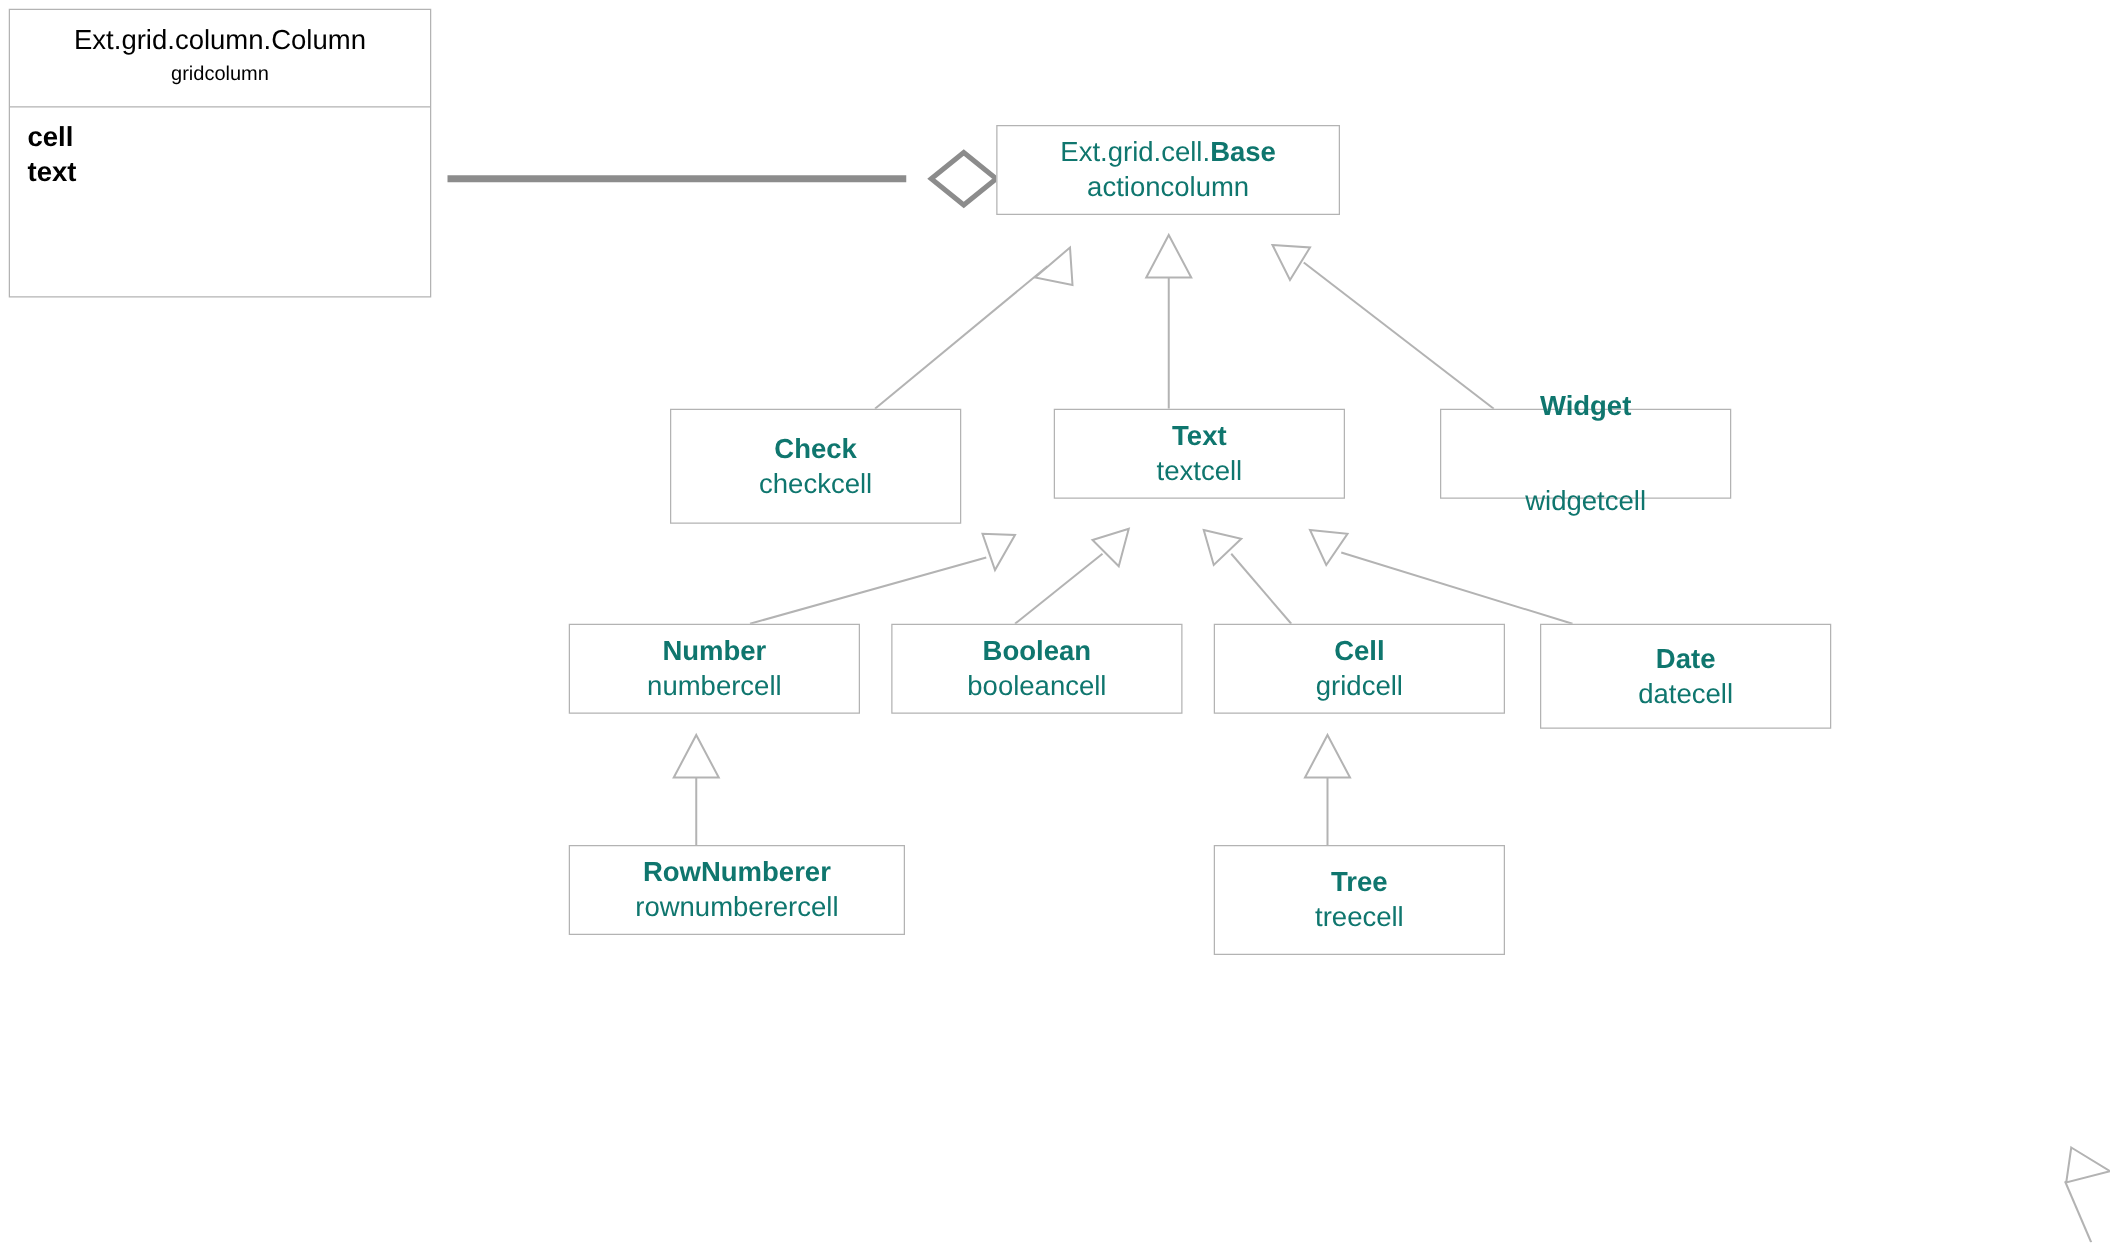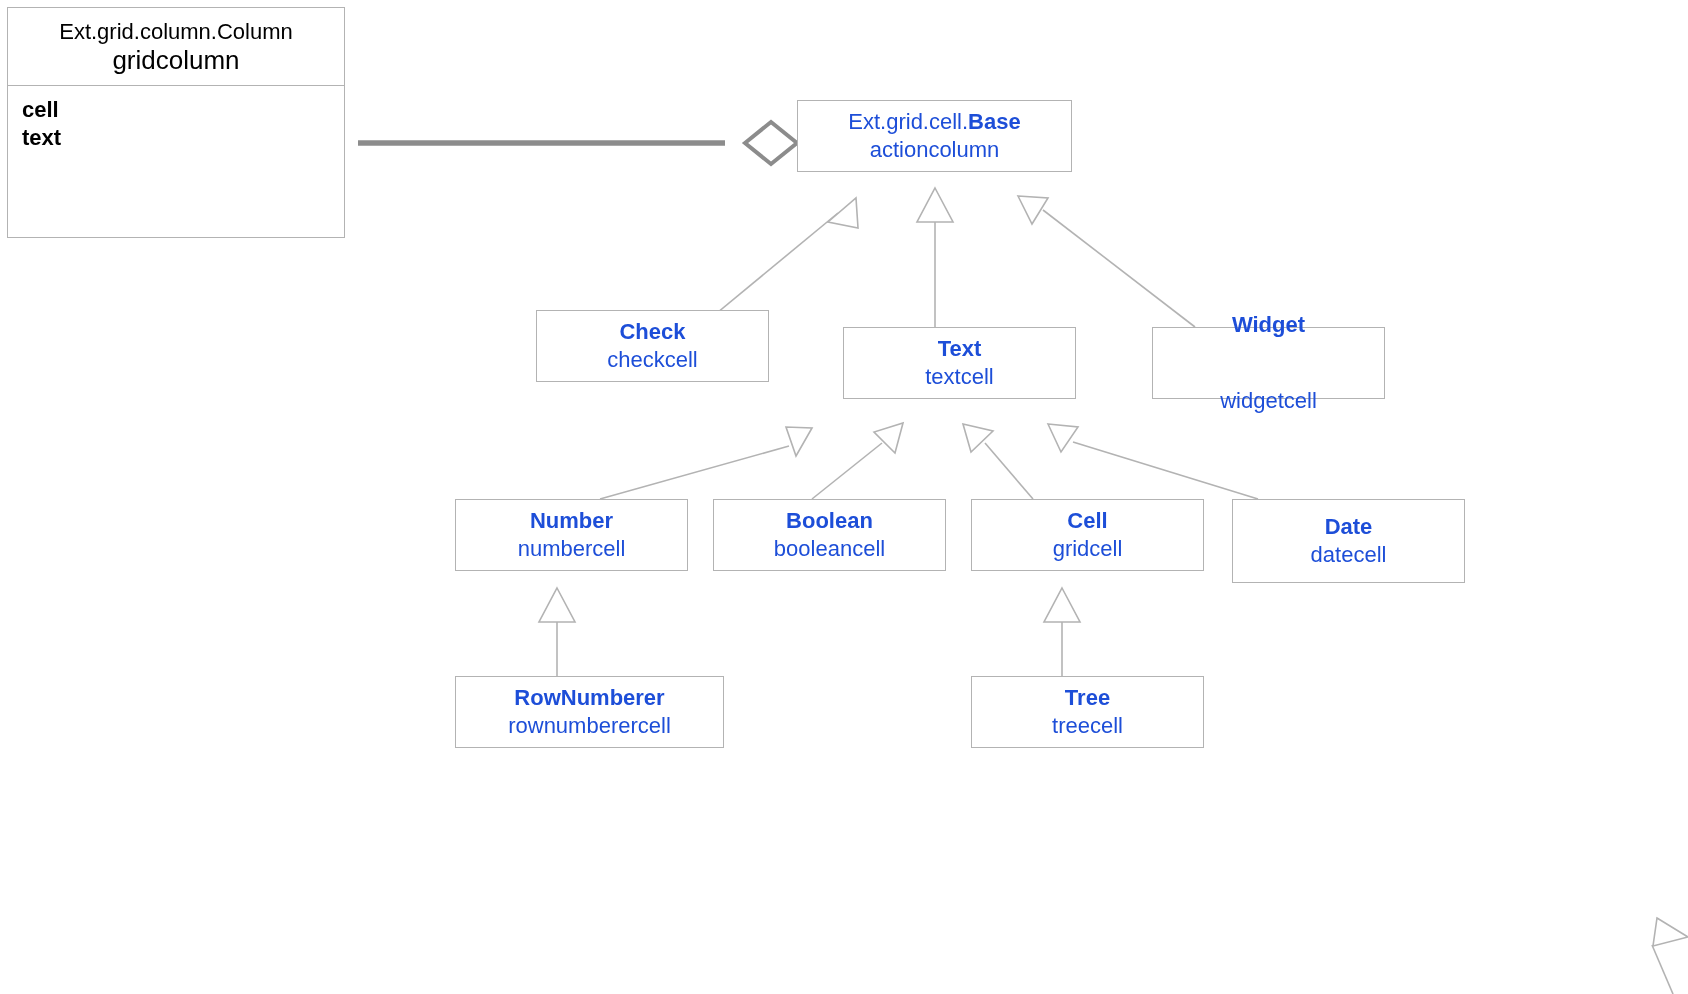--- a/index.html
+++ b/index.html
@@ -31,21 +31,21 @@
   
   .node {
     position: absolute;
     box-sizing: border-box;
     background: #ffffff;
     border: 1.5px solid #b3b3b3;
     display: flex;
     flex-direction: column;
     justify-content: center;
     align-items: center;
-    color: #1d4ed8;
+    color: #0f766e;
     z-index: 2;
   }
   .node .title {
     font-size: 22px;
     line-height: 28px;
     font-weight: 700;
     white-space: nowrap;
   }
   .node .alias {
     font-size: 22px;
@@ -73,21 +73,21 @@
   .node-compartment .header .fqn {
     font-size: 22px;
     line-height: 29px;
     font-weight: 400;
     white-space: nowrap;
   }
   .node-compartment .header .fqn b {
     font-weight: 400;
   }
   .node-compartment .header .alias {
-    font-size: 26px;
+    font-size: 16px;
     line-height: 28px;
     font-weight: 400;
     white-space: nowrap;
   }
   .node-compartment .members {
     padding: 10px 0 10px 14px;
     flex: 1;
   }
   .member {
     font-size: 22px;
@@ -177,21 +177,21 @@
       <div class="member required">text</div>
       <div class="member-gap"></div>
     </div>
   </div>
 
   <div class="node" style="left:797px; top:100px; width:275px; height:72px;">
     <div class="alias"><span>Ext.grid.cell.</span><b>Base</b></div>
     <div class="alias">actioncolumn</div>
   </div>
 
-  <div class="node" style="left:536px; top:310px; width:233px; height:72px;">
+  <div class="node" style="left:536px; top:327px; width:233px; height:92px;">
     <div class="title">Check</div>
     <div class="alias">checkcell</div>
   </div>
 
   <div class="node" style="left:843px; top:327px; width:233px; height:72px;">
     <div class="title">Text</div>
     <div class="alias">textcell</div>
   </div>
 
   <div class="node" style="left:1152px; top:327px; width:233px; height:72px;gap:48px;">
@@ -217,18 +217,18 @@
   <div class="node" style="left:1232px; top:499px; width:233px; height:84px;">
     <div class="title">Date</div>
     <div class="alias">datecell</div>
   </div>
 
   <div class="node" style="left:455px; top:676px; width:269px; height:72px;">
     <div class="title">RowNumberer</div>
     <div class="alias">rownumberercell</div>
   </div>
 
-  <div class="node" style="left:971px; top:676px; width:233px; height:72px;">
+  <div class="node" style="left:971px; top:676px; width:233px; height:88px;">
     <div class="title">Tree</div>
     <div class="alias">treecell</div>
   </div>
 
 </div>
 
 </body></html>

